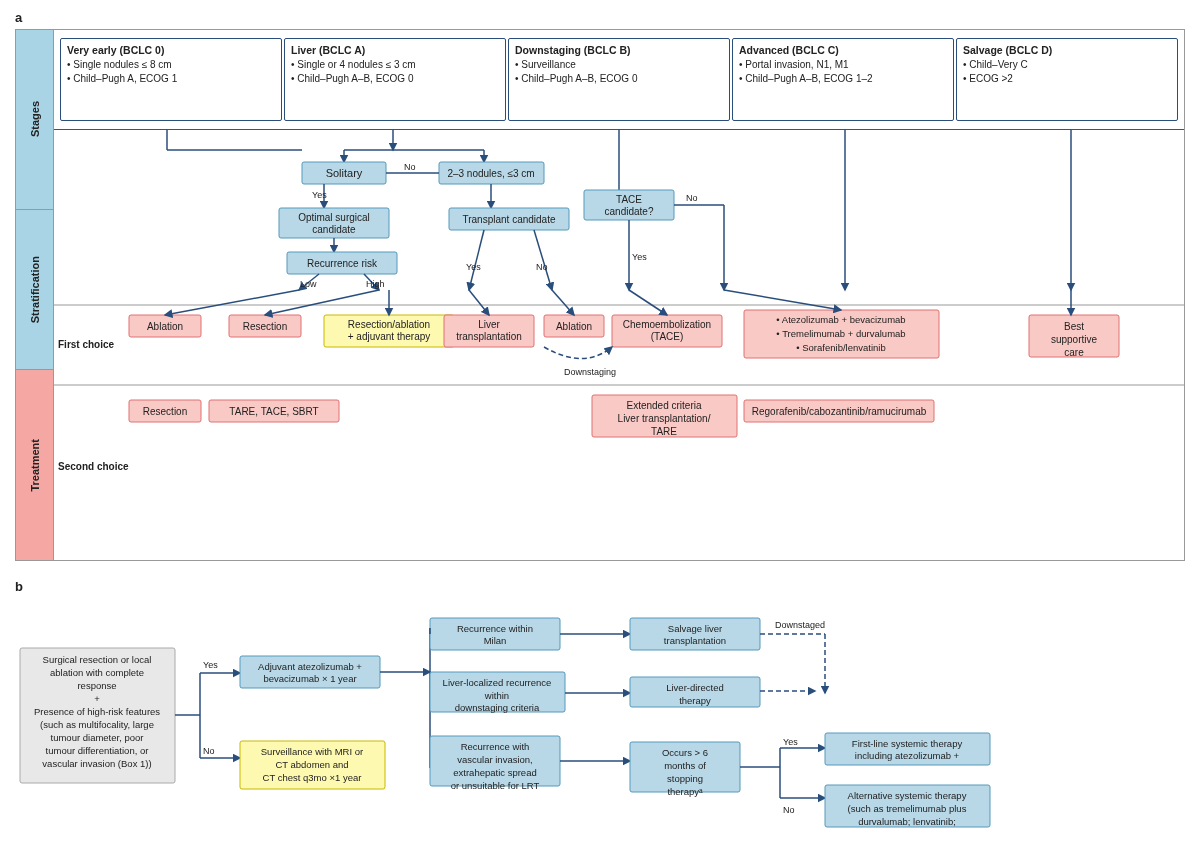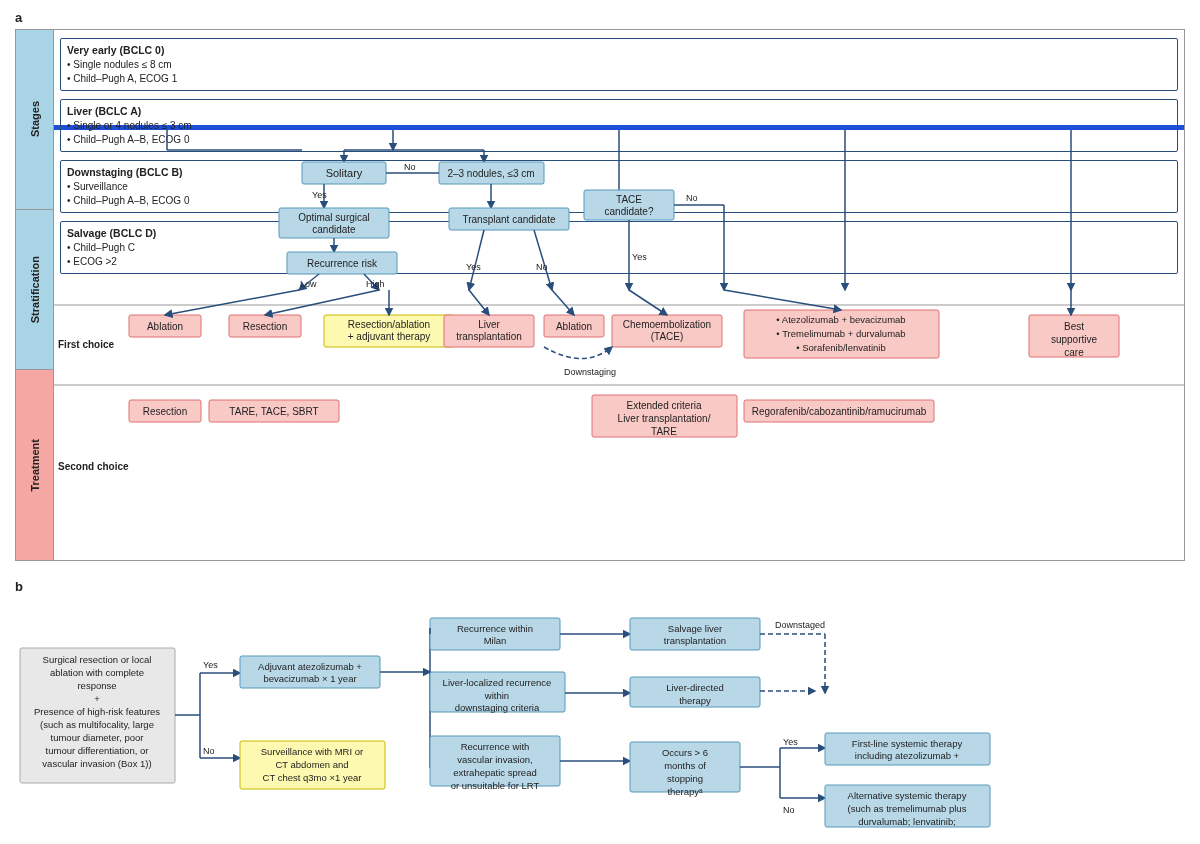--- a/index.html
+++ b/index.html
@@ -79,24 +79,24 @@
 
     .main-content-a {
       flex: 1;
       display: flex;
       flex-direction: column;
     }
 
     
     .stages-row {
       display: flex;
-      flex-direction: column;
+      flex-direction: row;
       padding: 8px 6px;
-      gap: 8px;
-      border-bottom: 5px solid #1d4ed8;
+      gap: 2px;
+      border-bottom: 1px solid #1d4ed8;
       height: 100px;
     }
 
     .stage-box {
       flex: 1;
       border: 1.5px solid #2a4e7c;
       border-radius: 2px;
       padding: 4px 6px;
       font-size: 10px;
       line-height: 1.4;
@@ -149,22 +149,27 @@
           <strong>Liver (BCLC A)</strong><br>
           <span>• Single or 4 nodules ≤ 3 cm</span><br>
           <span>• Child–Pugh A–B, ECOG 0</span>
         </div>
         <div class="stage-box">
           <strong>Downstaging (BCLC B)</strong><br>
           <span>• Surveillance</span><br>
           <span>• Child–Pugh A–B, ECOG 0</span>
         </div>
         <div class="stage-box">
+          <strong>Advanced (BCLC C)</strong><br>
+          <span>• Portal invasion, N1, M1</span><br>
+          <span>• Child–Pugh A–B, ECOG 1–2</span>
+        </div>
+        <div class="stage-box">
           <strong>Salvage (BCLC D)</strong><br>
-          <span>• Child–Pugh C</span><br>
+          <span>• Child–Very C</span><br>
           <span>• ECOG &gt;2</span>
         </div>
       </div>
 
       <div style="flex:1; position:relative;">
         <svg viewBox="0 0 1130 430" width="1130" height="430" xmlns="http://www.w3.org/2000/svg" style="display:block;">
 
           <line x1="0" y1="175" x2="1130" y2="175" stroke="#999" stroke-width="1"></line>
           <line x1="0" y1="255" x2="1130" y2="255" stroke="#999" stroke-width="1"></line>
 

